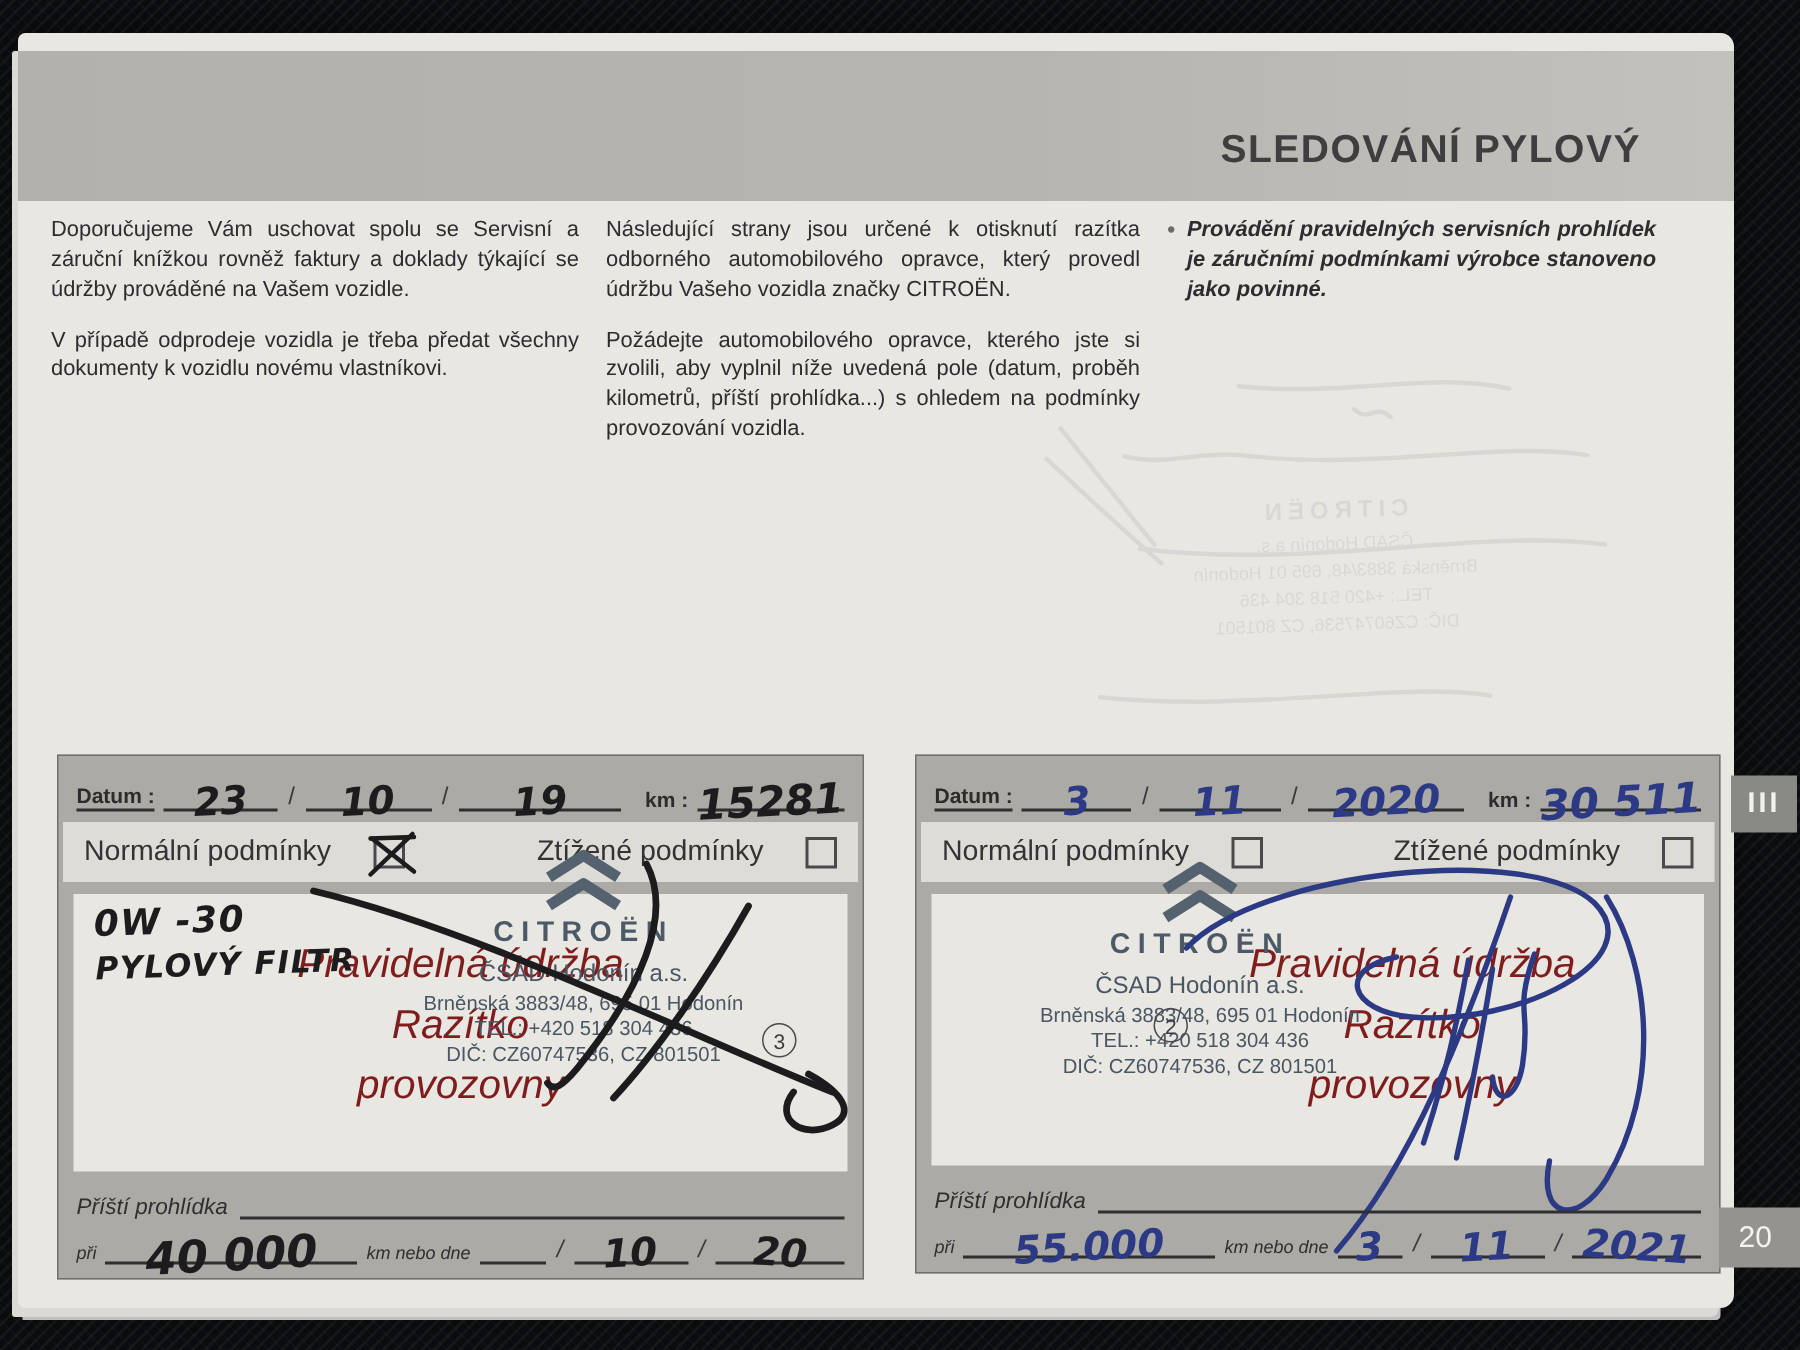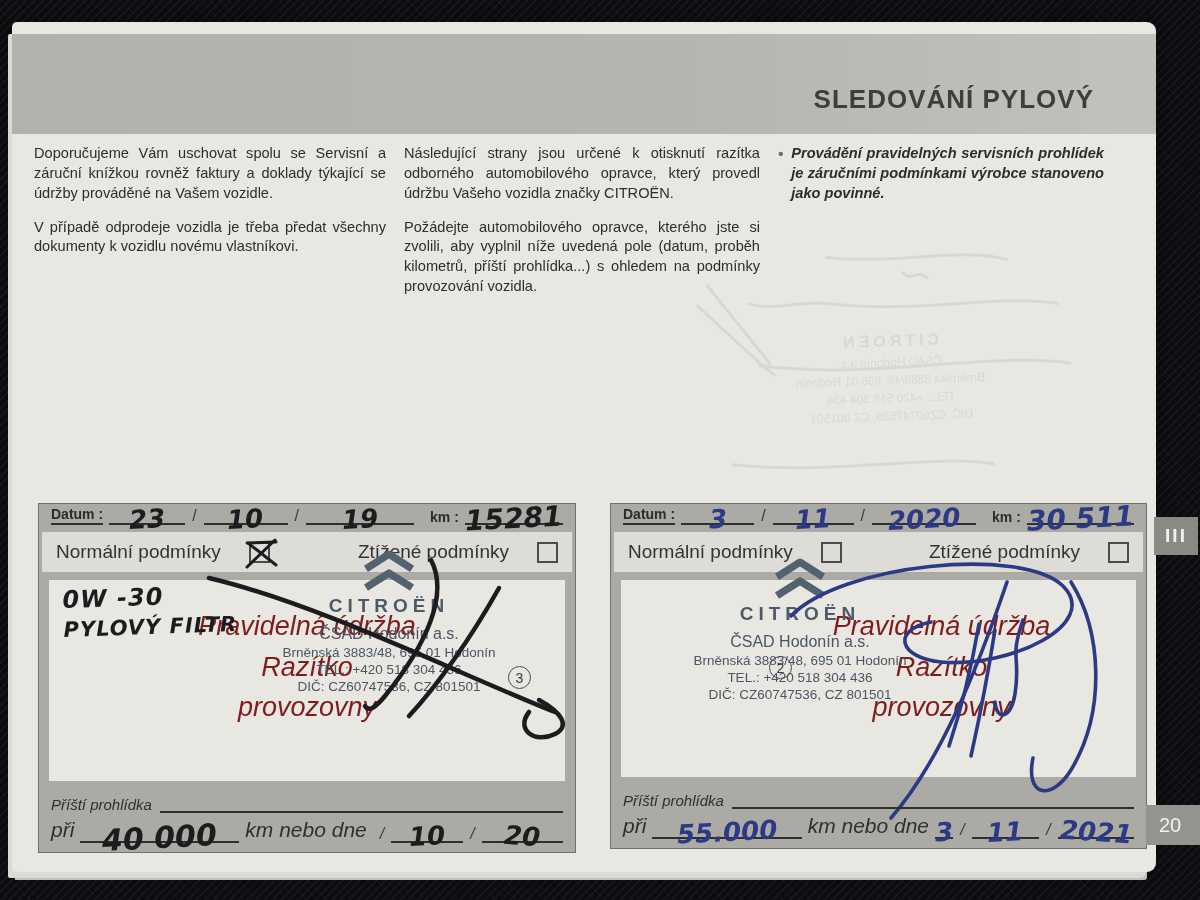--- a/index.html
+++ b/index.html
@@ -52,21 +52,21 @@
   
   .sbox {
     position:absolute; top:481px; height:350px;
     background:#abaaa5; border:1px solid #70706c;
     display:flex; flex-direction:column;
   }
   .sbox.b1 { left:26px;  width:538px; }
   .sbox.b2 { left:598px; width:537px; height:346px; }
 
   .row-datum {
-    height:28px; display:flex; align-items:flex-end; gap:6px;
+    height:44px; display:flex; align-items:flex-end; gap:6px;
     padding:0 12px 7px 12px; position:relative;
   }
   .lbl { font-size:14px; font-weight:bold; color:#2c2c2e; white-space:nowrap; }
   .lbl.u { border-bottom:2px solid #2f2f31; padding-bottom:1px; }
   .seg { border-bottom:2px solid #2f2f31; display:flex; justify-content:center; align-items:flex-end; position:relative; }
   .seg.day{width:76px;} .seg.mon{width:84px;} .seg.yr{width:108px;} .seg.kmv{flex:1;}
   .slash { font-size:16px; color:#3a3a3c; padding:0 1px; }
 
   .hw { font-family:"DejaVu Sans", sans-serif; font-style:italic; font-weight:bold; white-space:nowrap; line-height:.8; }
   .row-datum .hw { position:relative; top:7px; font-size:26px; }
@@ -105,21 +105,21 @@
   .b2 .circ { left:148px; top:76px; }
   .notes { position:absolute; left:14px; top:8px; transform:rotate(-2deg); }
   .notes .l1 { font-size:24px; letter-spacing:1px; }
   .notes .l2 { font-size:21px; margin-top:12px; letter-spacing:1px; }
   .sig { position:absolute; pointer-events:none; overflow:visible; }
 
   .row-next { padding:2px 12px 9px 12px; font-style:italic; color:#2f2f31; }
   .next-l1 { display:flex; align-items:flex-end; gap:8px; height:24px; }
   .next-l1 .lbl-n { font-size:15px; white-space:nowrap; }
   .next-l2 { display:flex; align-items:flex-end; gap:6px; height:30px; }
-  .next-l2 .lbl-n { font-size:21px; white-space:nowrap; padding-bottom:1px; }
+  .next-l2 .lbl-n { font-size:12px; white-space:nowrap; padding-bottom:1px; }
   .seg.nkm{width:168px;} .seg.nd{flex:1;} .seg.nm{width:76px;} .seg.ny{width:86px;}
   .row-next .hw { position:relative; top:6px; font-size:26px; }
   .row-next .hw.huge { font-size:30px; top:9px; }
 
   .ink-b1 { color:#1c1c1e; }
   .ink-b2 { color:#2c3a85; } .rot-2 { transform:rotate(-3deg); } .rot-3 { transform:rotate(4deg); }
 
   
   .tab3 {
     position:absolute; left:1154px; top:517px; width:44px; height:38px;

